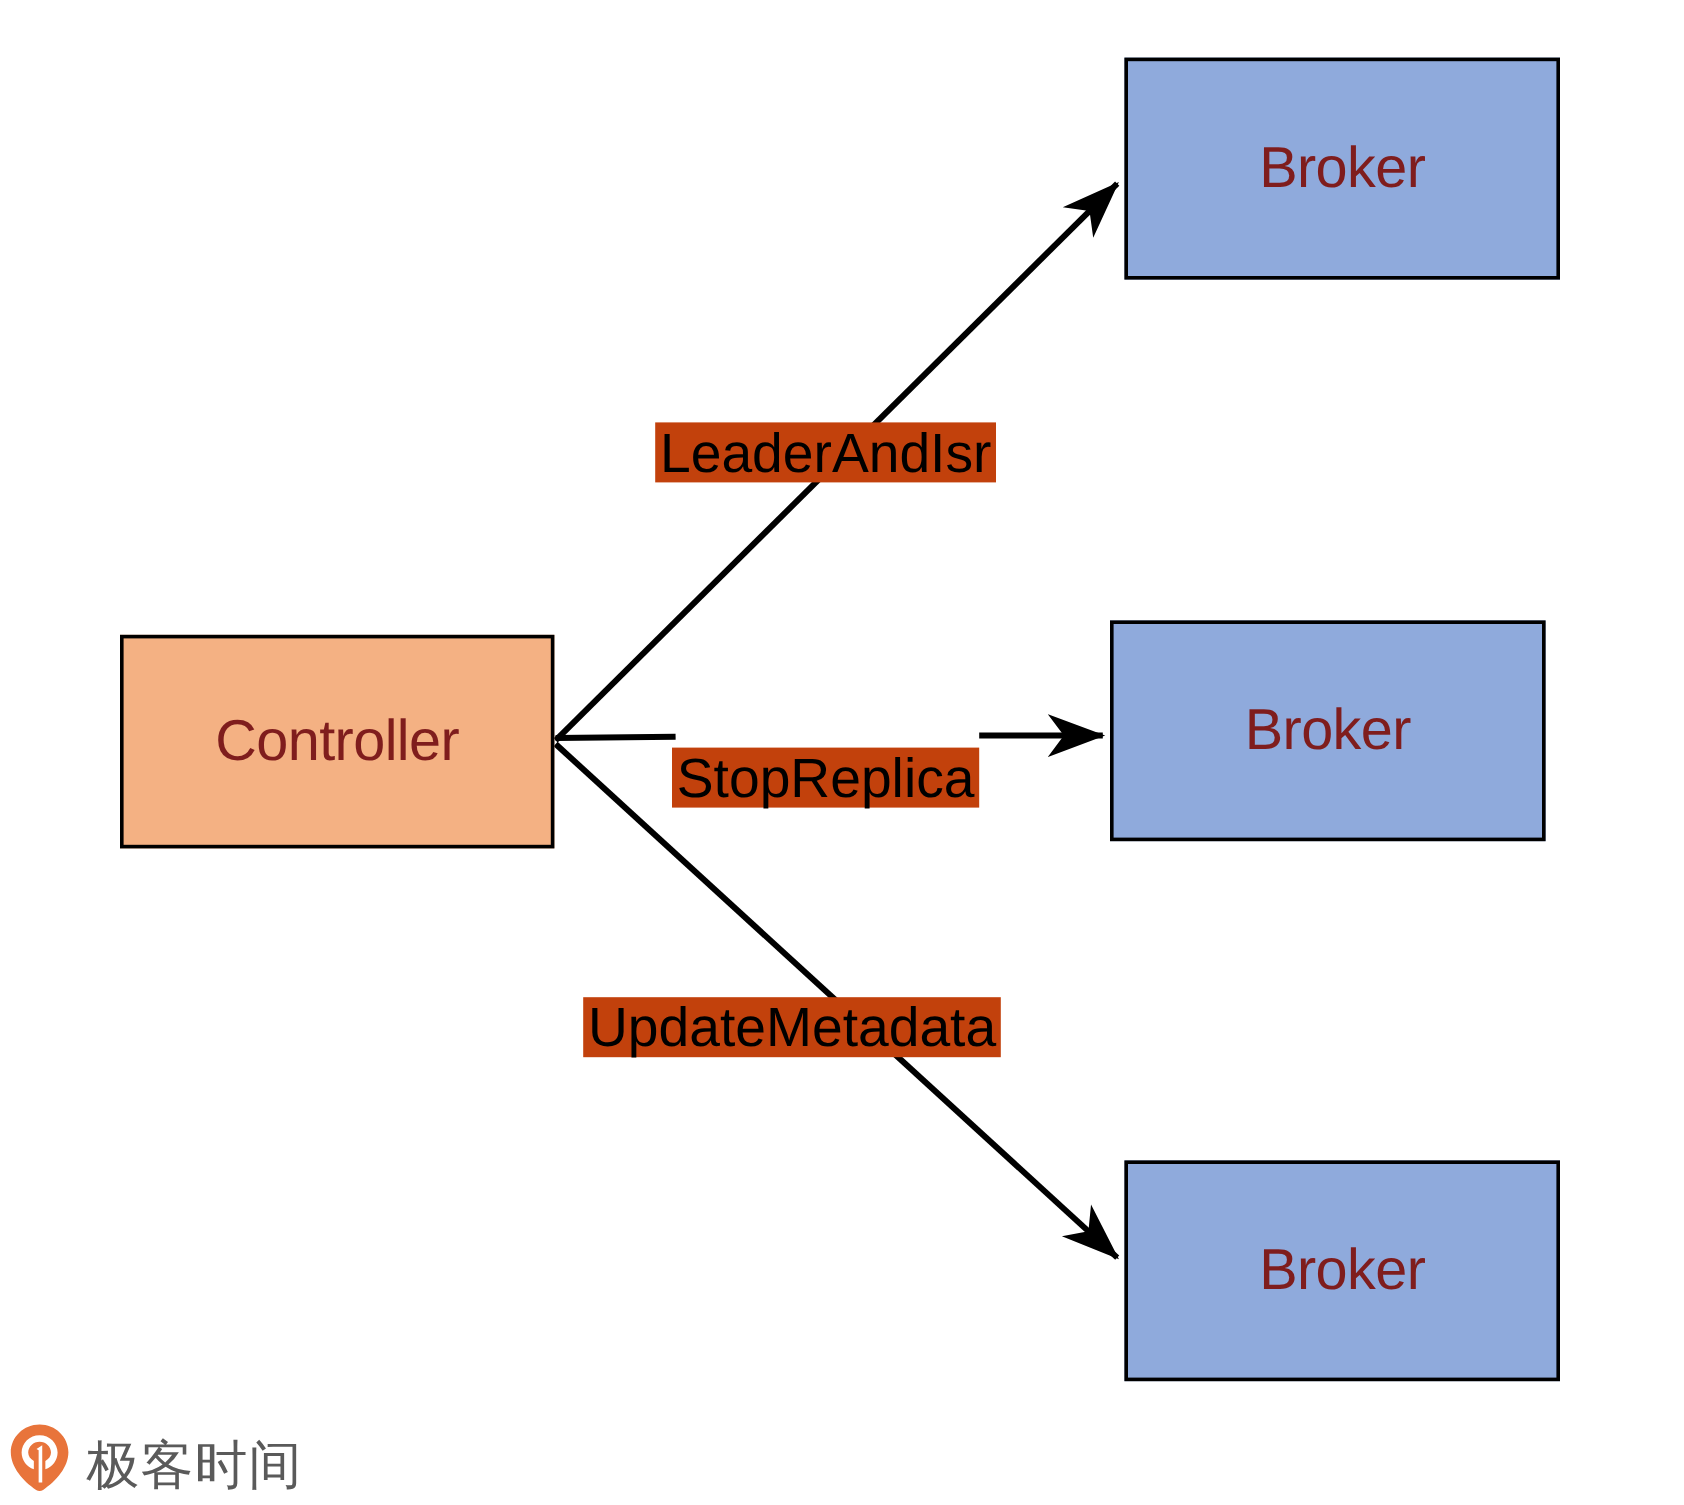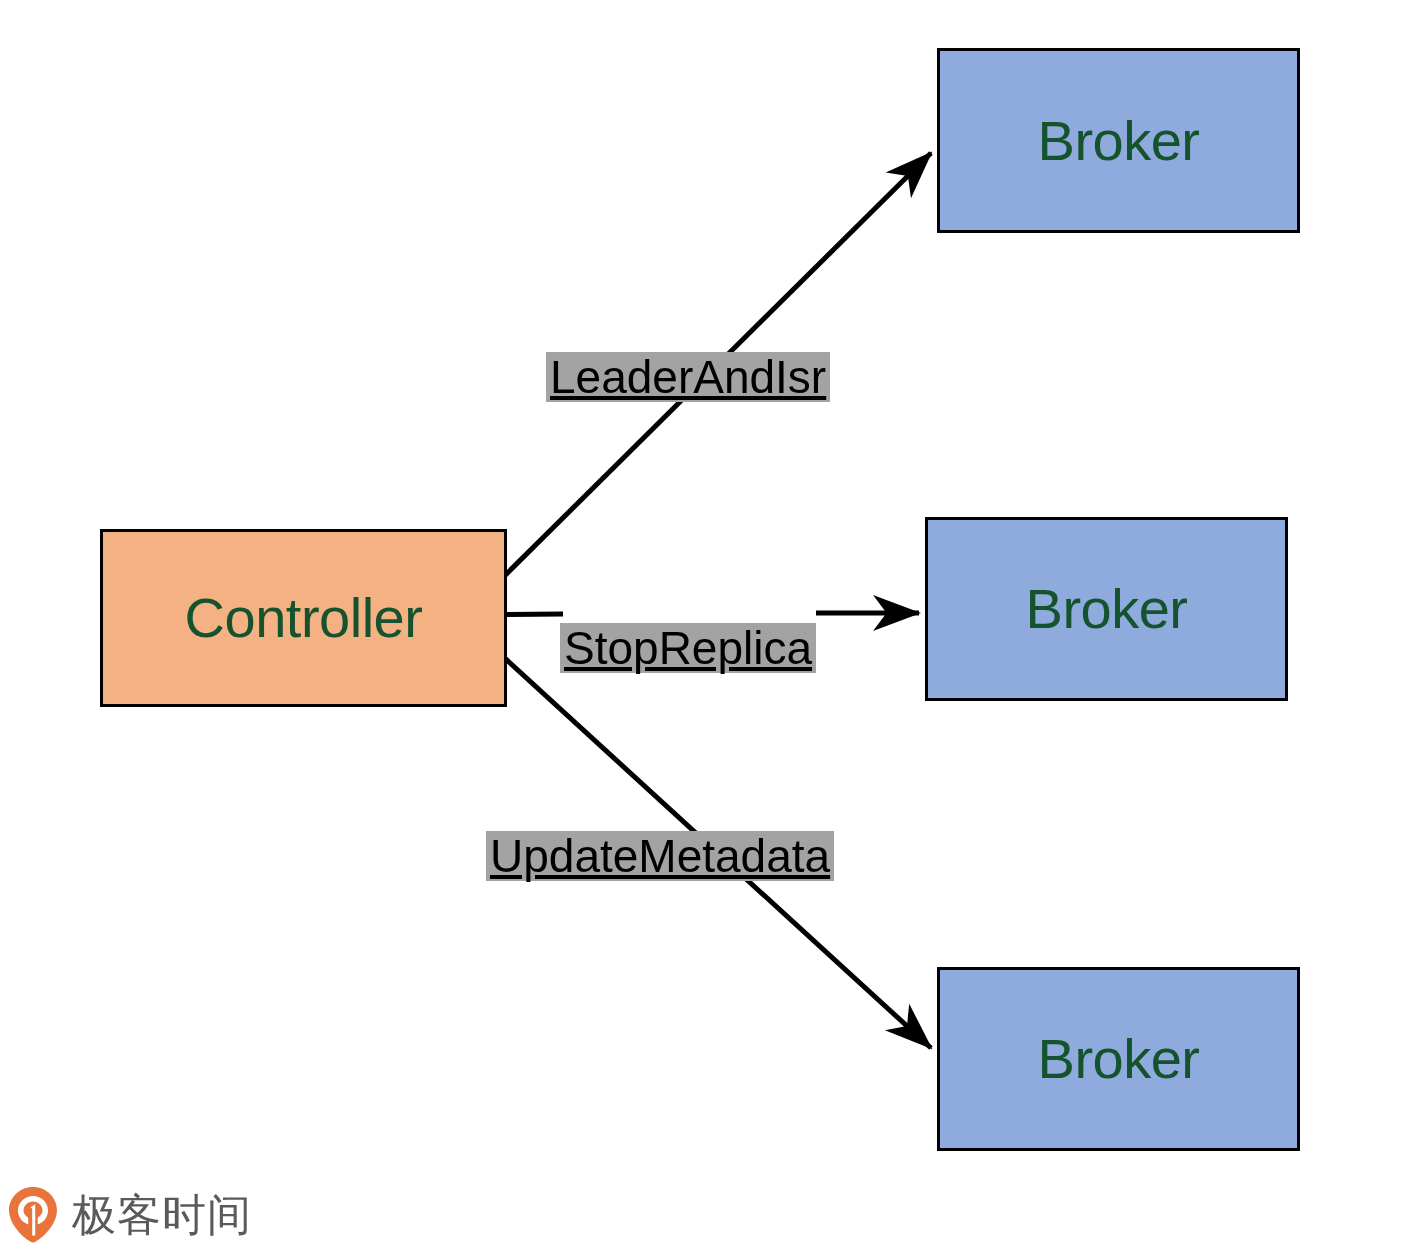--- a/index.html
+++ b/index.html
@@ -27,30 +27,30 @@
   .node-box {
     position: absolute;
     box-sizing: border-box;
     border: 3px solid #000000;
     display: flex;
     align-items: center;
     justify-content: center;
   }
   .node-label {
     font-family: "Liberation Sans", sans-serif;
-    font-size: 56px;
-    color: #14532d;
+    font-size: 48px;
+    color: #7f1d1d;
     line-height: 1;
     letter-spacing: -0.5px;
     white-space: nowrap;
   }
   #controller-node {
     left: 100px;
     top: 529px;
-    width: 407px;
+    width: 362px;
     height: 178px;
   }
   #broker-node-1 {
     left: 937px;
     top: 48px;
     width: 363px;
     height: 185px;
   }
   #broker-node-2 {
     left: 925px;
@@ -64,43 +64,42 @@
     width: 363px;
     height: 184px;
   }
   .edge-label {
     position: absolute;
     font-family: "Liberation Sans", sans-serif;
     font-size: 46px;
     color: #000000;
     line-height: 1;
     white-space: nowrap;
-    background: #a3a3a3;
+    background: #c2410c;
     padding: 2px 4px;
-    text-decoration: underline;
   }
   #edge-label-leaderandisr {
     left: 546px;
     top: 352px;
   }
   #edge-label-stopreplica {
     left: 560px;
     top: 623px;
   }
   #edge-label-updatemetadata {
     left: 486px;
     top: 801px;
     margin-top: 30px;
   }
   #watermark {
     position: absolute;
     left: 8px;
     top: 1186px;
     display: flex;
-    align-items: center;
+    align-items: flex-end;
     gap: 14px;
   }
   #watermark-logo {
     width: 50px;
     height: 58px;
     flex: 0 0 auto;
   }
   #watermark-text {
     font-family: "DejaVu Sans", sans-serif;
     font-size: 44px;

